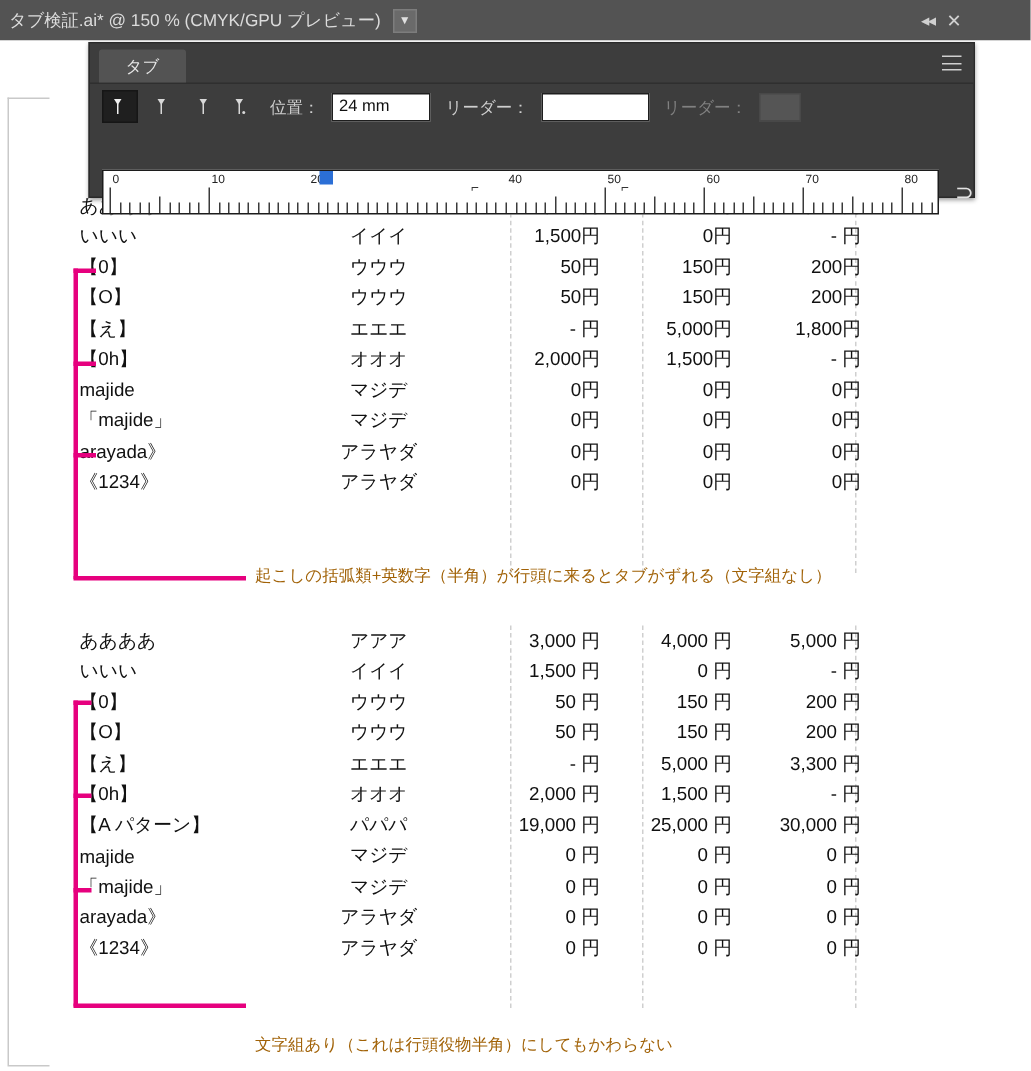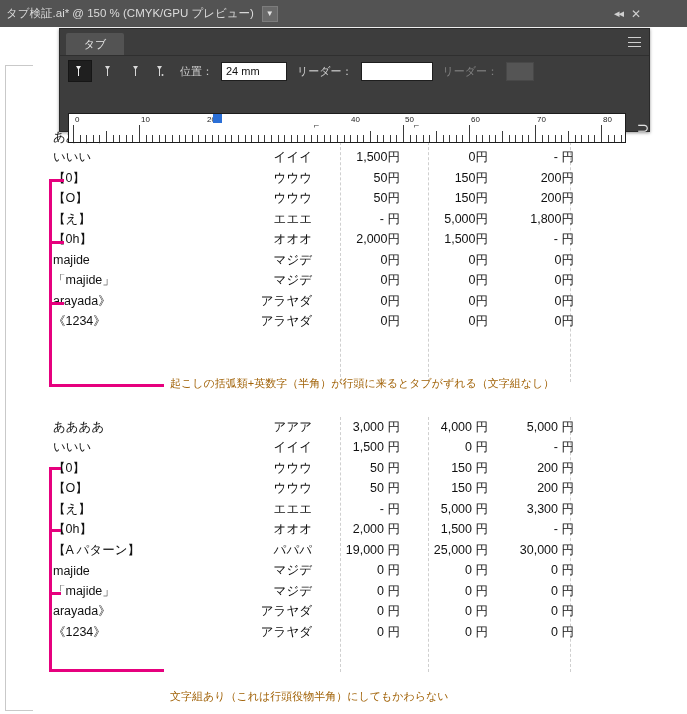--- a/index.html
+++ b/index.html
@@ -146,21 +146,21 @@
   }
   table.lines td{
     padding:0;
     height:20.5px;
     font-size:12.5px;
     color:#111;
     vertical-align:middle;
     white-space:nowrap;
   }
   td.c1{width:140px;text-align:left;}
-  td.c2{width:119px;text-align:right;}
+  td.c2{width:119px;text-align:center;}
   td.c3{width:88px;text-align:right;padding-right:4px;}
   td.c4{width:88px;text-align:right;padding-right:4px;}
   td.c5{width:86px;text-align:right;padding-right:4px;}
 
   .guide{
     position:absolute;width:0;border-left:1px dashed #cfcfcf;
   }
 
   
   .mag{position:absolute;background:#e6007e;}
@@ -500,21 +500,21 @@
         <div class="t" style="left: 518.8px; height: 7px;"></div>
         <div class="t" style="left: 525.4px; height: 7px;"></div>
         <div class="t" style="left: 532px; height: 17px;"></div>
         <div class="t" style="left: 538.6px; height: 7px;"></div>
         <div class="t" style="left: 545.2px; height: 7px;"></div>
         <div class="t" style="left: 551.8px; height: 7px;"></div>
         <div class="lbl" style="left: 6px;">0</div>
         <div class="lbl" style="left: 72px;">10</div>
         <div class="lbl" style="left: 138px;">20</div>
         <div class="lbl" style="left: 204px; margin-top: 37px;">30</div>
-        <div class="lbl" style="left: 282px;">40</div>
+        <div class="lbl" style="left: 270px;">40</div>
         <div class="lbl" style="left: 336px;">50</div>
         <div class="lbl" style="left: 402px;">60</div>
         <div class="lbl" style="left: 468px;">70</div>
         <div class="lbl" style="left: 534px;">80</div>
       </div>
     <div class="ruler-marker" style="left:144px;"></div>
     <div class="ruler-caret" style="left:245px;">⌐</div>
     <div class="ruler-caret" style="left:345px;">⌐</div>
   </div>
   <div class="magnet">⊃</div>

